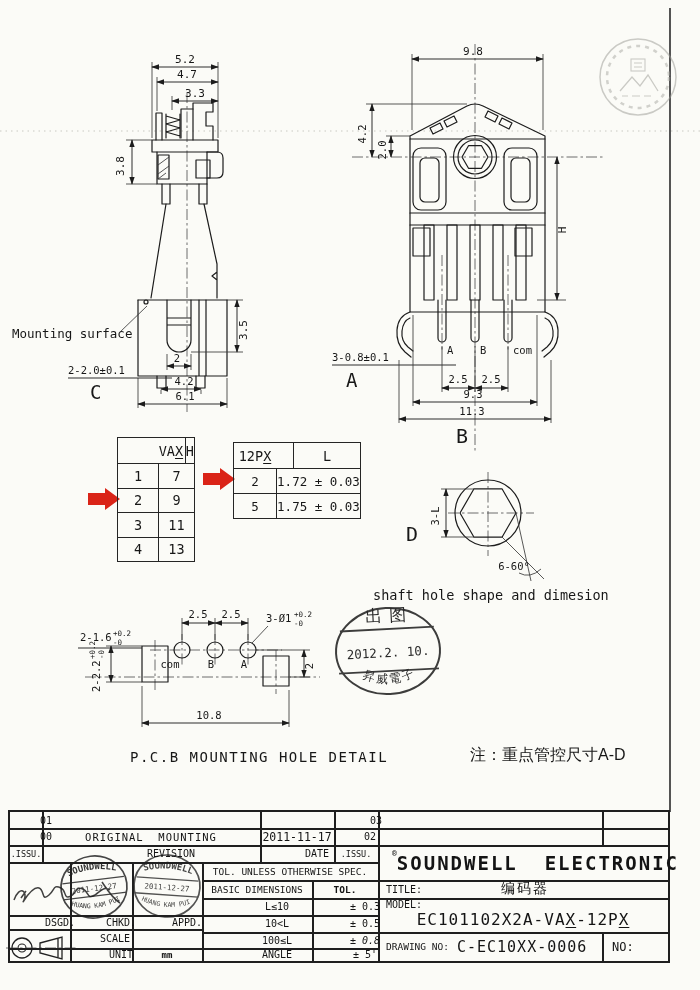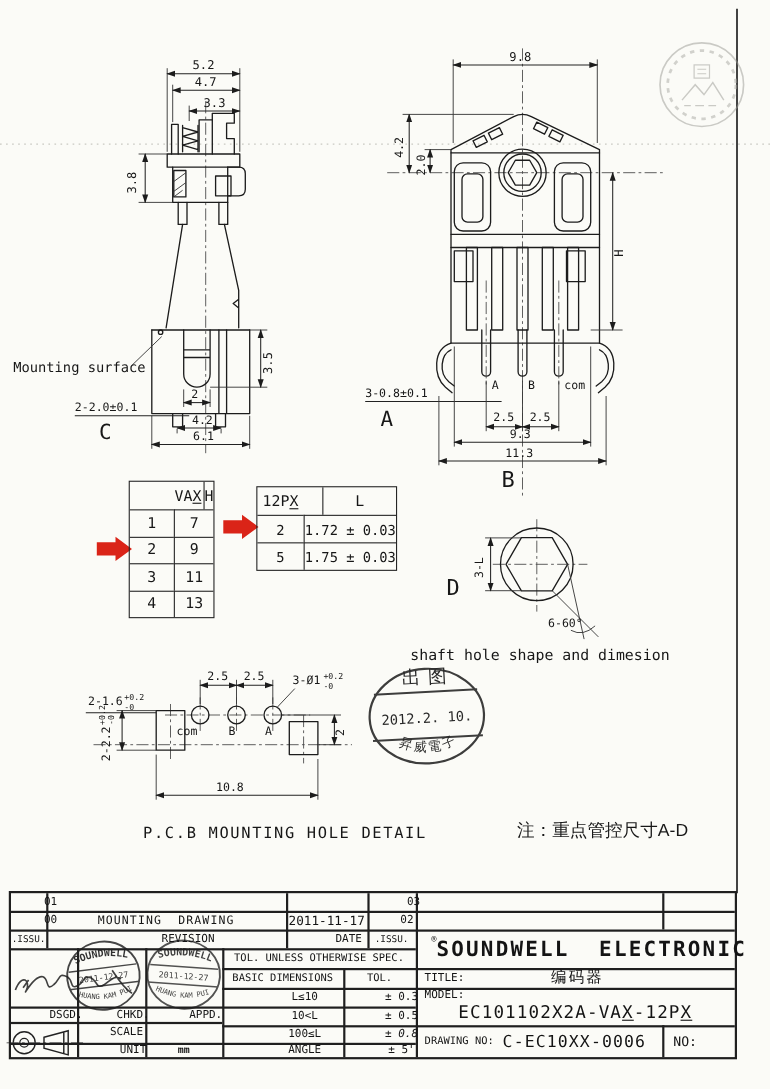--- a/index.html
+++ b/index.html
@@ -370,38 +370,38 @@
     <div class="vl" style="left:60px;top:50px;height:99px;"></div>
     <div class="vl" style="left:122px;top:50px;height:99px;"></div>
     <div class="vl" style="left:192px;top:50px;height:99px;"></div>
     <div class="vl" style="left:302px;top:68px;height:81px;"></div>
     <div class="vl" style="left:592px;top:0;height:33px;"></div>
     <div class="vl" style="left:592px;top:120px;height:29px;"></div>
 
     <div class="tb-cell lab" style="left:0;top:0;width:32px;height:16px;">01</div>
     <div class="tb-cell lab" style="left:324px;top:0;width:44px;height:16px;">03</div>
     <div class="tb-cell lab" style="left:0;top:16px;width:32px;height:17px;">00</div>
-    <div class="tb-cell" style="left:32px;top:16px;width:218px;height:17px;font-size:10.5px;letter-spacing:1px;">MOUNTING  DRAWING</div>
+    <div class="tb-cell" style="left:32px;top:16px;width:218px;height:17px;font-size:10.5px;letter-spacing:1px;">ORIGINAL  MOUNTING</div>
     <div class="tb-cell" style="left:250px;top:16px;width:74px;height:17px;font-size:11.5px;">2011-11-17</div>
     <div class="tb-cell lab" style="left:324px;top:16px;width:32px;height:17px;">02</div>
     <div class="tb-cell" style="left:0;top:33px;width:32px;height:17px;font-size:8.5px;">.ISSU.</div>
     <div class="tb-cell lab" style="left:32px;top:33px;width:218px;height:17px;">REVISION</div>
     <div class="tb-cell lab" style="left:250px;top:33px;width:74px;height:17px;">DATE</div>
     <div class="tb-cell" style="left:324px;top:33px;width:44px;height:17px;font-size:8.5px;">.ISSU.</div>
 
     <div class="tb-cell lab" style="left:0;top:103px;width:60px;height:14px;">DSGD.</div>
     <div class="tb-cell lab" style="left:60px;top:103px;width:62px;height:14px;">CHKD.</div>
     <div class="tb-cell lab" style="left:122px;top:103px;width:70px;height:14px;">APPD.</div>
     <div class="tb-cell lab" style="left:60px;top:117px;width:50px;height:19px;">SCALE</div>
     <div class="tb-cell lab" style="left:60px;top:136px;width:62px;height:13px;">UNIT</div>
     <div class="tb-cell" style="left:122px;top:136px;width:70px;height:13px;font-size:9px;font-weight:bold;">mm</div>
 
     <div class="tb-cell" style="left:192px;top:50px;width:176px;height: 18px;font-size:9.5px;">TOL. UNLESS OTHERWISE SPEC.</div>
     <div class="tb-cell" style="left:192px;top:68px;width:110px;height:18px;font-size:9.5px;">BASIC DIMENSIONS</div>
-    <div class="tb-cell" style="left:302px;top:68px;width:66px;height:18px;font-size:9.5px;">TOL.</div>
+    <div class="tb-cell" style="left:302px;top:68px;width:66px;height:18px;font-size:9.5px;font-weight:bold;">TOL.</div>
     <div class="tb-cell lab" style="left:192px;top:86px;width:110px;height:17px;">L≤10</div>
     <div class="tb-cell lab" style="left:302px;top:86px;width:66px;height:17px;">± 0.3</div>
     <div class="tb-cell lab" style="left:192px;top:103px;width:110px;height:17px;">10&lt;L</div>
     <div class="tb-cell lab" style="left:302px;top:103px;width:66px;height:17px;">± 0.5</div>
     <div class="tb-cell lab" style="left:192px;top:120px;width:110px;height:16px;">100≤L</div>
     <div class="tb-cell lab" style="left:302px;top:120px;width:66px;height:16px;font-style:italic;">± 0.8</div>
     <div class="tb-cell lab" style="left:192px;top:136px;width:110px;height:13px;">ANGLE</div>
     <div class="tb-cell lab" style="left:302px;top:136px;width:66px;height:13px;">± 5'</div>
 
     <div class="tb-cell" style="left:368px;top:33px;width:290px;height:35px;justify-content:flex-start;padding-left:10px;">

